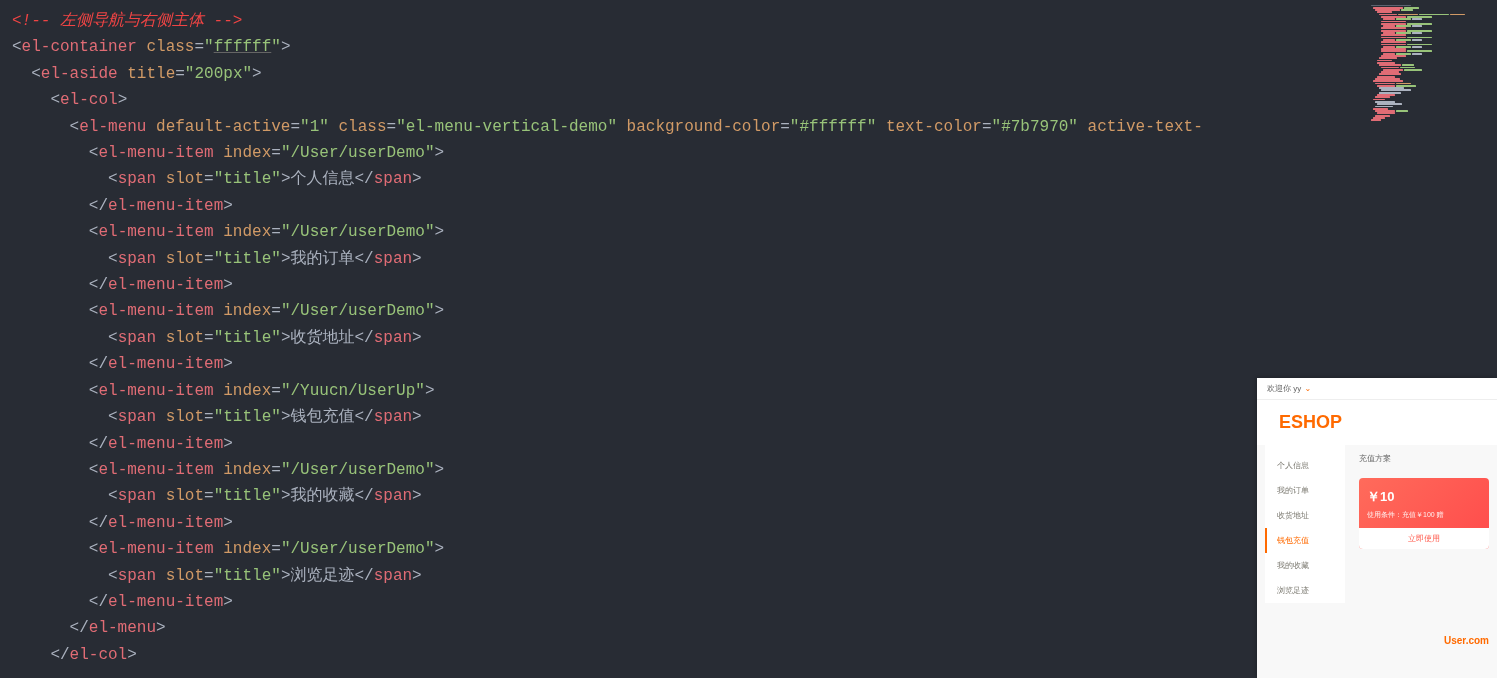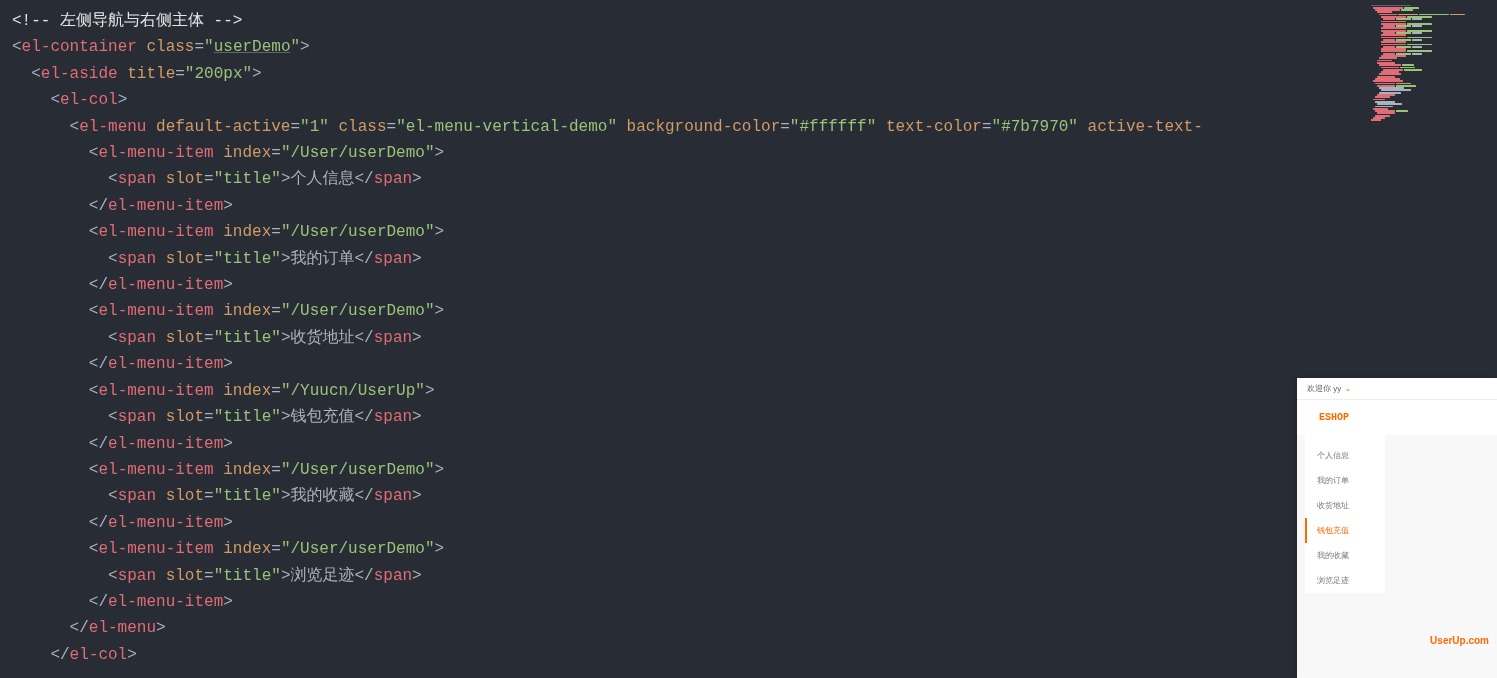--- a/index.html
+++ b/index.html
@@ -11,21 +11,21 @@
     height: 678px;
     overflow: hidden;
     position: relative;
   }
   .editor {
     padding: 8px 12px;
     line-height: 26.4px;
     color: #abb2bf;
     white-space: pre;
   }
-  .comment { color: #e5e5e5; }
+  .comment { color: #ef4444; font-style: italic; }
   .tag { color: #e06c75; }
   .bracket { color: #abb2bf; }
   .attr-name { color: #d19a66; }
   .attr-val { color: #98c379; }
   .text { color: #abb2bf; }
   .quote { color: #98c379; }
   .underlined { text-decoration: underline; text-decoration-color: #656565; }
 
   .minimap {
     position: absolute;
@@ -50,43 +50,42 @@
   .mc1 { background: #5c6370; }
   .mc2 { background: #e06c75; }
   .mc3 { background: #d19a66; }
   .mc4 { background: #98c379; }
   .mc5 { background: #abb2bf; }
 
   .preview {
     position: absolute;
     right: 0;
     bottom: 0;
-    width: 200px;
+    width: 240px;
     height: 300px;
     background: #f8f8f8;
     font-family: Arial, 'Microsoft YaHei', sans-serif;
     font-size: 9px;
     color: #333;
     box-shadow: -1px -1px 4px rgba(0,0,0,0.2);
   }
   .preview .topbar {
     background: #fff;
     padding: 5px 10px;
     font-size: 8px;
     color: #666;
     border-bottom: 1px solid #eee;
   }
   .preview .topbar .orange { color: #ff6a00; margin-left: 1px; }
   .preview .logo {
     color: #ff6a00;
     font-weight: bold;
-    font-size: 10px;
+    font-size: 18px;
     padding: 12px 22px;
     background: #fff;
-    font-family: Liberation Mono, monospace;
   }
   .preview .content {
     display: flex;
     gap: 14px;
     padding: 0 8px;
   }
   .preview .sidebar-prev {
     background: #fff;
     width: 80px;
     padding-top: 8px;
@@ -144,21 +143,21 @@
     right: 8px;
     color: #ff6a00;
     font-size: 10px;
     font-weight: bold;
   }
 </style>
 </head>
 <body>
 
 <div class="editor"><span class="comment"><span>&lt;!-- 左侧导航与右侧主体 --&gt;</span></span>
-<span class="bracket">&lt;</span><span class="tag">el-container</span> <span class="attr-name">class</span><span class="bracket">=</span><span class="quote">"</span><span class="attr-val underlined">userDemo</span><span class="quote">"</span><span class="bracket">&gt;</span>
+<span class="bracket">&lt;</span><span class="tag">el-container</span> <span class="attr-name">class</span><span class="bracket">=</span><span class="quote">"</span><span class="attr-val underlined">ffffff</span><span class="quote">"</span><span class="bracket">&gt;</span>
   <span class="bracket">&lt;</span><span class="tag">el-aside</span> <span class="attr-name">title</span><span class="bracket">=</span><span class="quote">"</span><span class="attr-val">200px</span><span class="quote">"</span><span class="bracket">&gt;</span>
     <span class="bracket">&lt;</span><span class="tag">el-col</span><span class="bracket">&gt;</span>
       <span class="bracket">&lt;</span><span class="tag">el-menu</span> <span class="attr-name">default-active</span><span class="bracket">=</span><span class="quote">"</span><span class="attr-val">1</span><span class="quote">"</span> <span class="attr-name">class</span><span class="bracket">=</span><span class="quote">"</span><span class="attr-val">el-menu-vertical-demo</span><span class="quote">"</span> <span class="attr-name">background-color</span><span class="bracket">=</span><span class="quote">"</span><span class="attr-val">#ffffff</span><span class="quote">"</span> <span class="attr-name">text-color</span><span class="bracket">=</span><span class="quote">"</span><span class="attr-val">#7b7970</span><span class="quote">"</span> <span class="attr-name">active-text-</span>
         <span class="bracket">&lt;</span><span class="tag">el-menu-item</span> <span class="attr-name">index</span><span class="bracket">=</span><span class="quote">"</span><span class="attr-val">/User/userDemo</span><span class="quote">"</span><span class="bracket">&gt;</span>
           <span class="bracket">&lt;</span><span class="tag">span</span> <span class="attr-name">slot</span><span class="bracket">=</span><span class="quote">"</span><span class="attr-val">title</span><span class="quote">"</span><span class="bracket">&gt;</span><span class="text">个人信息</span><span class="bracket">&lt;/</span><span class="tag">span</span><span class="bracket">&gt;</span>
         <span class="bracket">&lt;/</span><span class="tag">el-menu-item</span><span class="bracket">&gt;</span>
         <span class="bracket">&lt;</span><span class="tag">el-menu-item</span> <span class="attr-name">index</span><span class="bracket">=</span><span class="quote">"</span><span class="attr-val">/User/userDemo</span><span class="quote">"</span><span class="bracket">&gt;</span>
           <span class="bracket">&lt;</span><span class="tag">span</span> <span class="attr-name">slot</span><span class="bracket">=</span><span class="quote">"</span><span class="attr-val">title</span><span class="quote">"</span><span class="bracket">&gt;</span><span class="text">我的订单</span><span class="bracket">&lt;/</span><span class="tag">span</span><span class="bracket">&gt;</span>
         <span class="bracket">&lt;/</span><span class="tag">el-menu-item</span><span class="bracket">&gt;</span>
         <span class="bracket">&lt;</span><span class="tag">el-menu-item</span> <span class="attr-name">index</span><span class="bracket">=</span><span class="quote">"</span><span class="attr-val">/User/userDemo</span><span class="quote">"</span><span class="bracket">&gt;</span>
@@ -368,15 +367,23 @@
   <div class="logo">ESHOP</div>
   <div class="content">
     <div class="sidebar-prev">
       <div class="item">个人信息</div>
       <div class="item">我的订单</div>
       <div class="item">收货地址</div>
       <div class="item active">钱包充值</div>
       <div class="item">我的收藏</div>
       <div class="item">浏览足迹</div>
     </div>
+    <div class="main-prev">
+      <div class="title">充值方案</div>
+      <div class="card">
+        <div class="price">￥10</div>
+        <div class="desc">使用条件：充值￥100 赠</div>
+        <div class="btn">立即使用</div>
+      </div>
+    </div>
   </div>
-  <div class="watermark">UserUp.com</div>
+  <div class="watermark">User.com</div>
 </div>
 
 </body></html>

